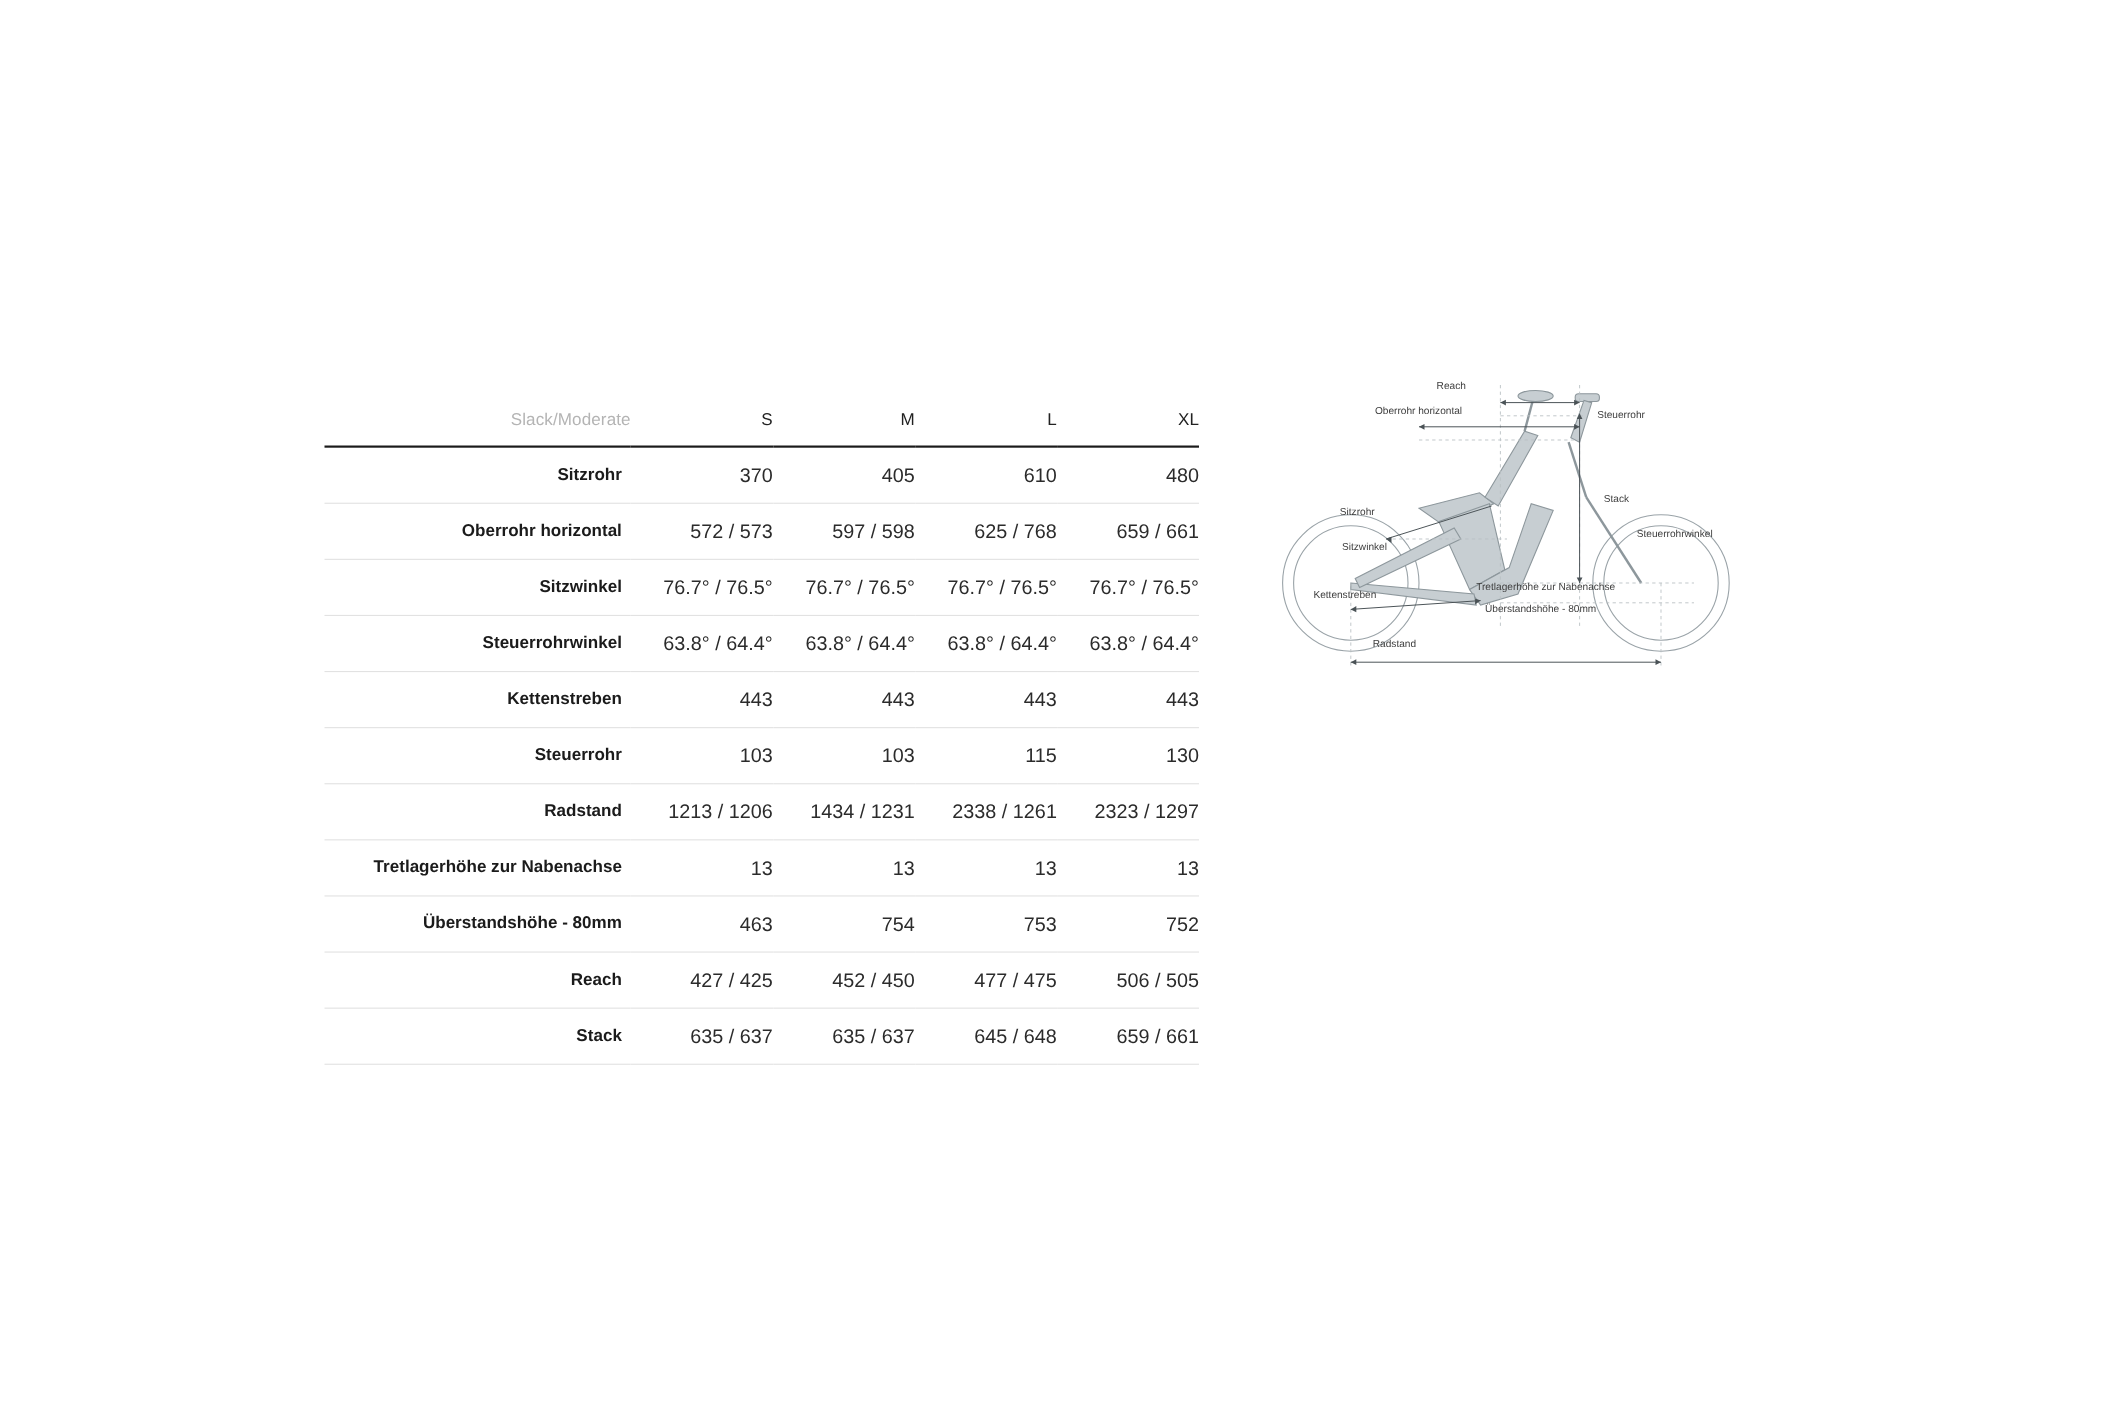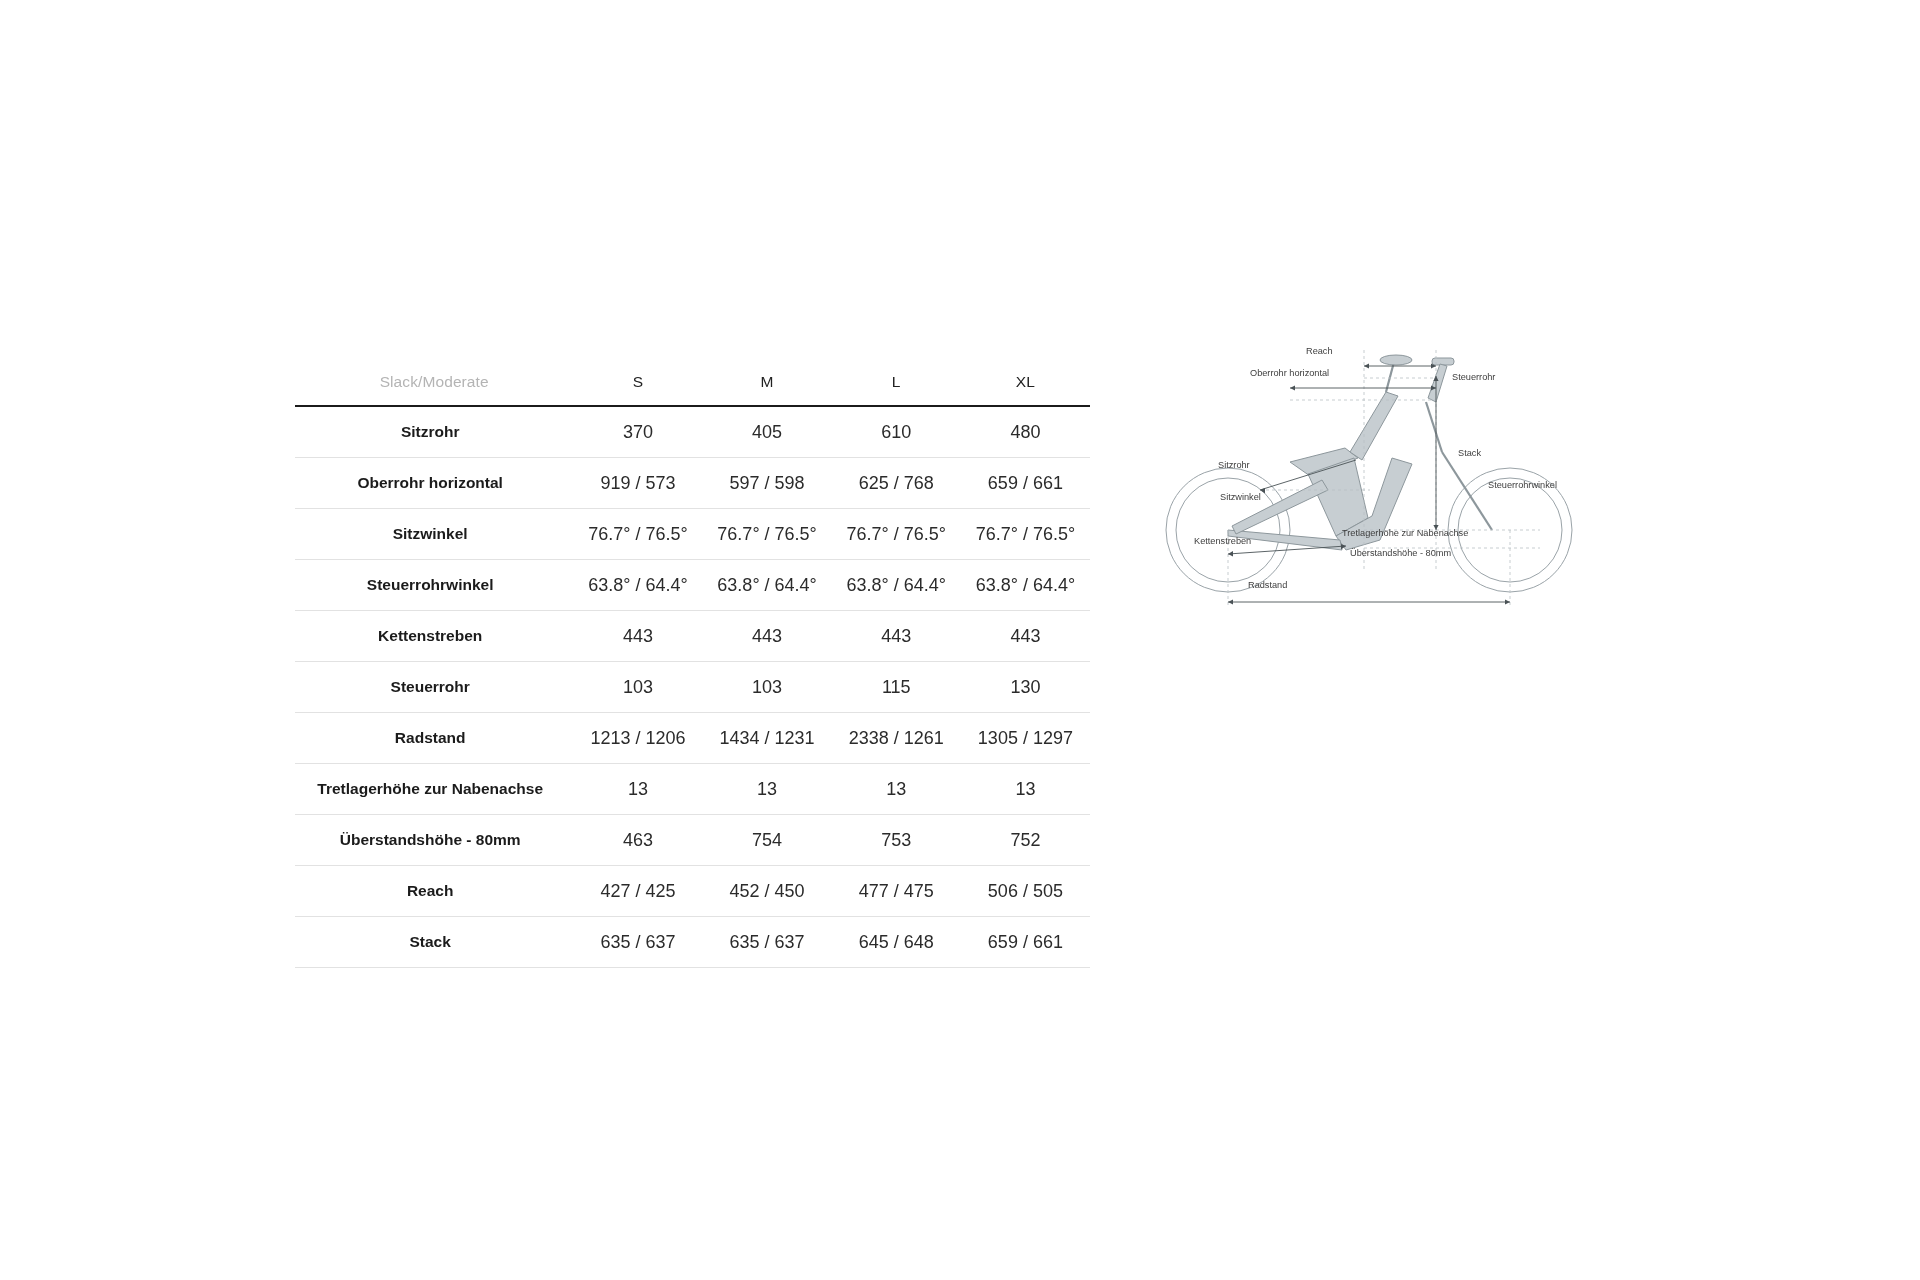--- a/index.html
+++ b/index.html
@@ -28,21 +28,21 @@
     width: 795px;
   }
   table.geo {
     border-collapse: collapse;
     width: 795px;
     table-layout: fixed;
   }
   table.geo col.c-label { width: 278px; }
   table.geo col.c-val   { width: 129px; }
   table.geo th, table.geo td {
-    text-align: center;
+    text-align: right;
     vertical-align: middle;
     padding: 0;
     font-size: 15.5px;
   }
   table.geo thead th {
     height: 47px;
     font-weight: normal;
     color: #b4b4b4;
     letter-spacing: 0.1px;
   }
@@ -114,21 +114,21 @@
       <tbody>
         <tr>
           <th>Sitzrohr</th>
           <td>370</td>
           <td>405</td>
           <td>610</td>
           <td>480</td>
         </tr>
         <tr>
           <th>Oberrohr horizontal</th>
-          <td>919 / 573</td>
+          <td>572 / 573</td>
           <td>597 / 598</td>
           <td>625 / 768</td>
           <td>659 / 661</td>
         </tr>
         <tr>
           <th>Sitzwinkel</th>
           <td>76.7° / 76.5°</td>
           <td>76.7° / 76.5°</td>
           <td>76.7° / 76.5°</td>
           <td>76.7° / 76.5°</td>
@@ -152,21 +152,21 @@
           <td>103</td>
           <td>103</td>
           <td>115</td>
           <td>130</td>
         </tr>
         <tr>
           <th>Radstand</th>
           <td>1213 / 1206</td>
           <td>1434 / 1231</td>
           <td>2338 / 1261</td>
-          <td>1305 / 1297</td>
+          <td>2323 / 1297</td>
         </tr>
         <tr>
           <th>Tretlagerhöhe zur Nabenachse</th>
           <td>13</td>
           <td>13</td>
           <td>13</td>
           <td>13</td>
         </tr>
         <tr>
           <th>Überstandshöhe - 80mm</th>

